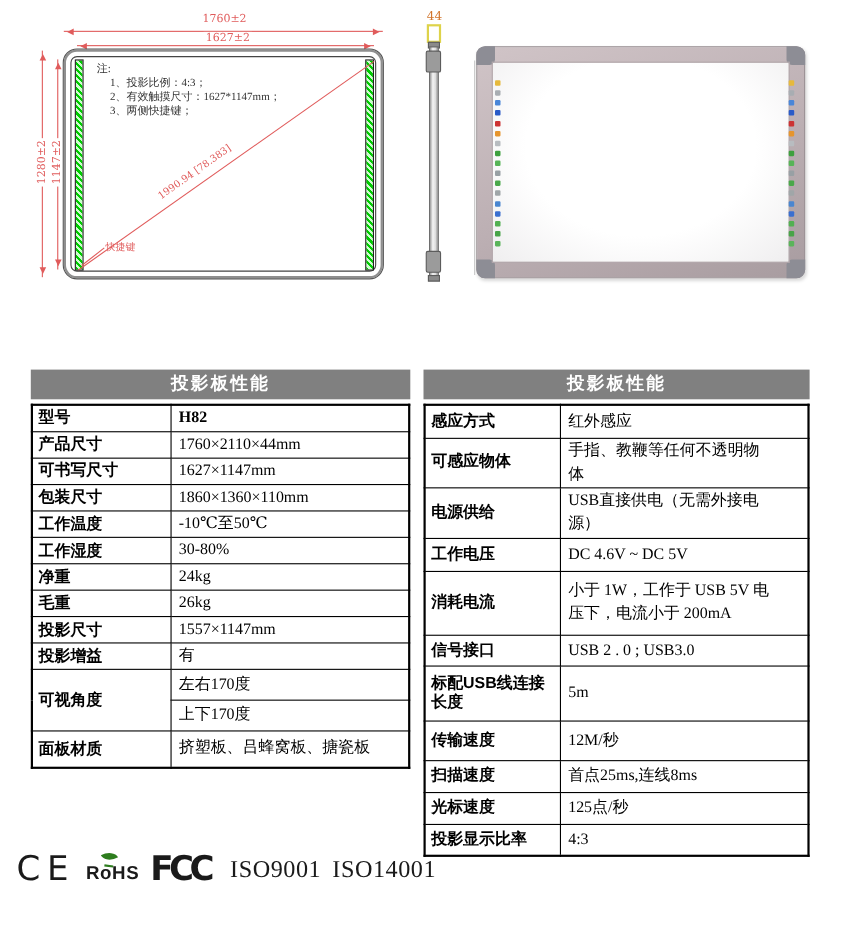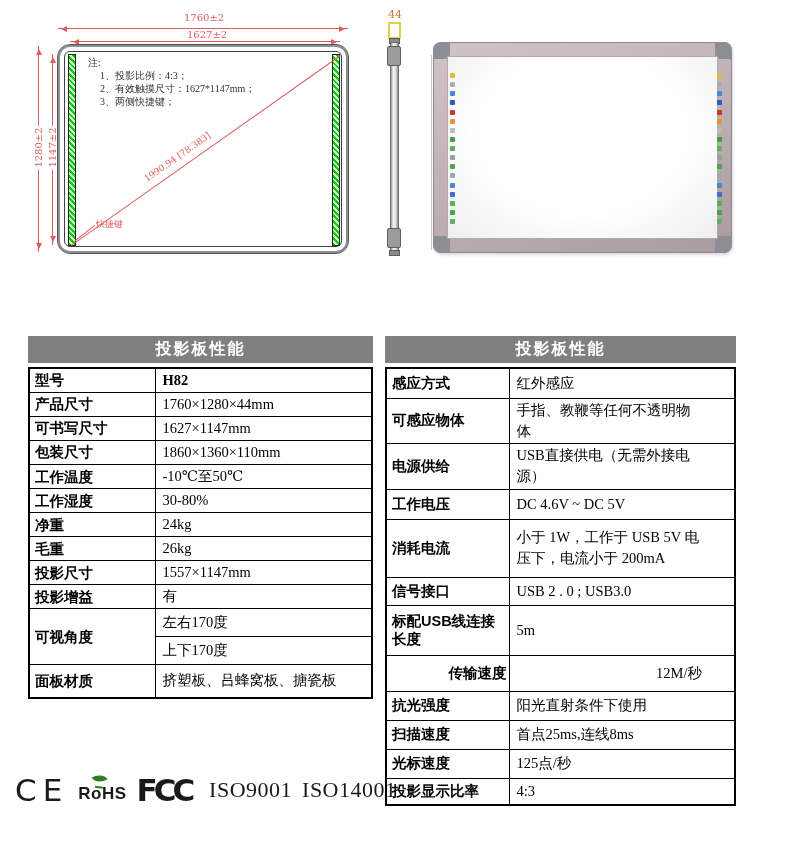--- a/index.html
+++ b/index.html
@@ -61,21 +61,21 @@
   #left-tbody tr:nth-child(11), #left-tbody tr:nth-child(12) { height:28px; }
   #left-tbody tr:nth-child(13) { height:33px; }
   #left-tbody tr:nth-child(1) .val { font-weight:bold; }
   #right-tbody tr:nth-child(1) { height:30px; }
   #right-tbody tr:nth-child(2) { height:30px; }
   #right-tbody tr:nth-child(3) { height:46px; }
   #right-tbody tr:nth-child(4) { height:30px; }
   #right-tbody tr:nth-child(5) { height:58px; }
   #right-tbody tr:nth-child(6) { height:28px; }
   #right-tbody tr:nth-child(7) { height:50px; }
-  #right-tbody tr:nth-child(8) { height:36px;text-align:right; }
+  #right-tbody tr:nth-child(8) { height:36px; }
   #right-tbody tr:nth-child(9) { height:29px; }
   #right-tbody tr:nth-child(10) { height:29px; }
   #right-tbody tr:nth-child(11) { height:29px; }
   #right-tbody tr:nth-child(12) { height:27px; }
   #right-tbody tr:nth-child(13) { height:27px; }
 
   
   .certs { position:absolute; left:15px; top:765px; width:345px; height:50px; display:flex; align-items:center; gap:10px; color:#1a1a1a; }
   .ce-mark { font-family:"DejaVu Sans",sans-serif; font-size:31px; font-weight:500; letter-spacing:6px; }
   .rohs-wrap { position:relative; padding-top:8px; }
@@ -180,21 +180,21 @@
   <div class="table-block left">
     <div class="table-header">投影板性能</div>
     <table class="spec">
       <tbody id="left-tbody">
           <tr>
             <td class="lbl" rowspan="1">型号</td>
             <td class="val">H82</td>
           </tr>
           <tr>
             <td class="lbl" rowspan="1">产品尺寸</td>
-            <td class="val">1760×1280×44mm</td>
+            <td class="val">1760×2110×44mm</td>
           </tr>
           <tr>
             <td class="lbl" rowspan="1">可书写尺寸</td>
             <td class="val">1627×1147mm</td>
           </tr>
           <tr>
             <td class="lbl" rowspan="1">包装尺寸</td>
             <td class="val">1860×1360×110mm</td>
           </tr>
           <tr>
@@ -264,24 +264,20 @@
             <td class="lbl" rowspan="1">信号接口</td>
             <td class="val">USB 2 . 0 ; USB3.0</td>
           </tr>
           <tr>
             <td class="lbl" rowspan="1">标配USB线连接长度</td>
             <td class="val">5m</td>
           </tr>
           <tr>
             <td class="lbl" rowspan="1">传输速度</td>
             <td class="val">12M/秒</td>
-          </tr>
-          <tr>
-            <td class="lbl" rowspan="1">抗光强度</td>
-            <td class="val">阳光直射条件下使用</td>
           </tr>
           <tr>
             <td class="lbl" rowspan="1">扫描速度</td>
             <td class="val">首点25ms,连线8ms</td>
           </tr>
           <tr>
             <td class="lbl" rowspan="1">光标速度</td>
             <td class="val">125点/秒</td>
           </tr>
           <tr>

